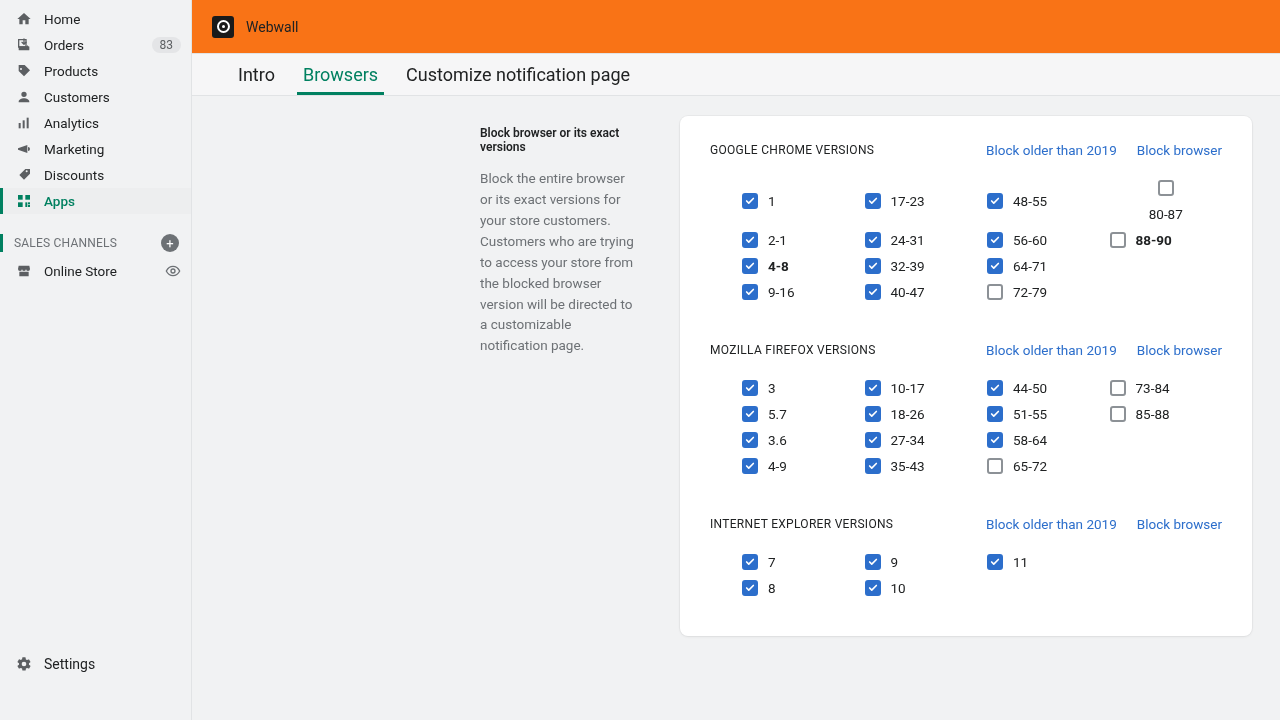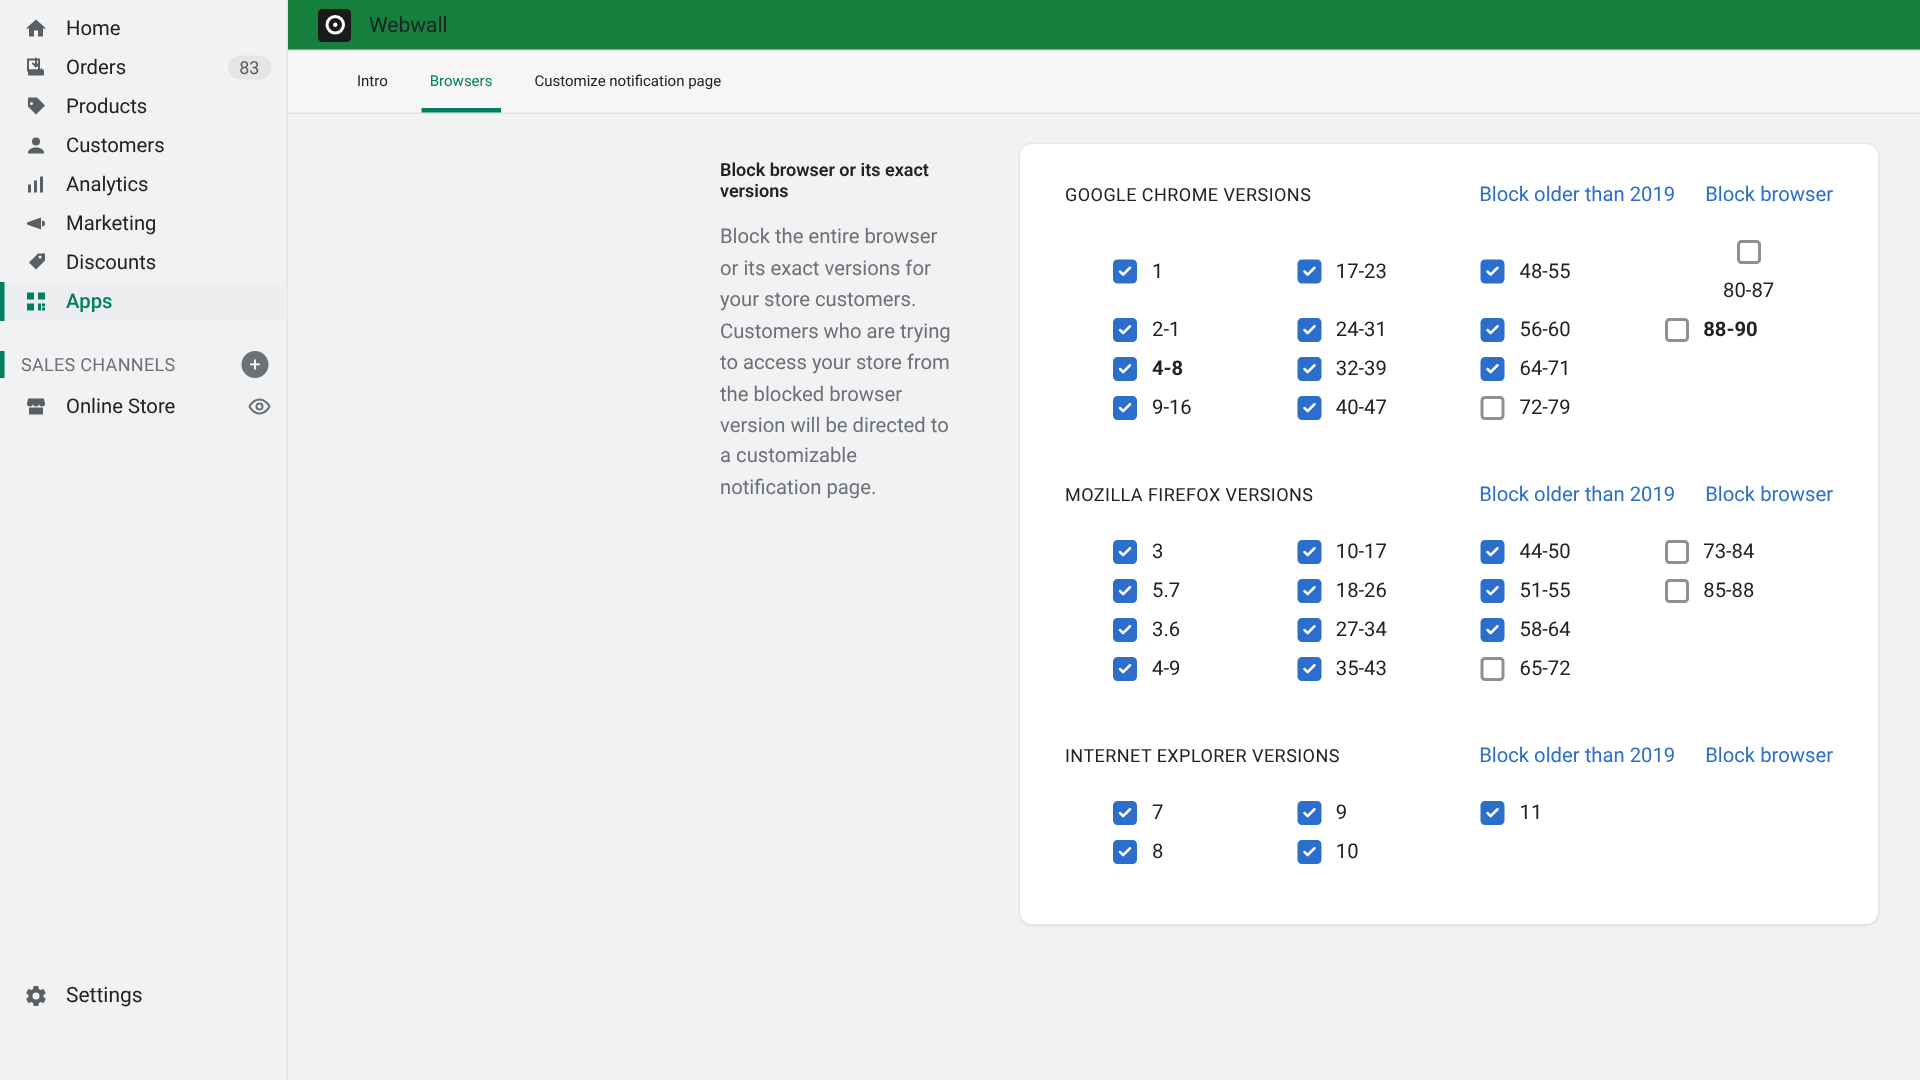--- a/index.html
+++ b/index.html
@@ -21,28 +21,28 @@
   .nav-section-header::before { content: ""; position: absolute; left: 0; top: 6px; bottom: 6px; width: 3px; background: #008060; }
   .nav-section-label { font-size: 12px; color: #6d7175; letter-spacing: .2px; }
   .nav-plus { width: 18px; height: 18px; border-radius: 50%; background: #6d7175; color: #fff; display: flex; align-items: center; justify-content: center; font-size: 13px; line-height: 1; cursor: pointer; }
   .nav-eye { color: #6d7175; cursor: pointer; }
   .sidebar-spacer { flex: 1; }
   .settings-row { display: flex; align-items: center; height: 32px; padding: 0 10px 0 14px; margin-bottom: 40px; cursor: pointer; }
   .settings-row .icon { width: 20px; display: flex; justify-content: center; margin-right: 10px; color: #5c5f62; }
 
   
   .main { flex: 1; display: flex; flex-direction: column; overflow: hidden; }
-  .app-header { height: 34px; background: #15803d; display: flex; align-items: center; padding-left: 20px; border-bottom: 1px solid #e1e3e5; }
+  .app-header { height: 54px; background: #f97316; display: flex; align-items: center; padding-left: 20px; border-bottom: 1px solid #e1e3e5; }
   .app-logo { width: 22px; height: 22px; background: #1a1a1a; border-radius: 3px; display: flex; align-items: center; justify-content: center; margin-right: 12px; position: relative; }
   .app-logo::after { content: ""; width: 9px; height: 9px; border: 2px solid #fff; border-radius: 50%; }
   .app-logo::before { content: ""; position: absolute; width: 3px; height: 3px; background: #fff; border-radius: 50%; }
   .app-title { font-size: 14px; color: #202223; }
 
   .tabs { height: 42px; display: flex; align-items: stretch; padding-left: 32px; border-bottom: 1px solid #e1e3e5; background: #f6f6f7; }
-  .tab { display: flex; align-items: center; padding: 0 14px; font-size: 10px; color: #202223; cursor: pointer; position: relative; }
+  .tab { display: flex; align-items: center; padding: 0 14px; font-size: 18px; color: #202223; cursor: pointer; position: relative; }
   .tab.active { color: #008060; }
   .tab.active::after { content: ""; position: absolute; left: 8px; right: 8px; bottom: 0; height: 3px; background: #008060; }
 
   .content { flex: 1; overflow: auto; padding: 20px 28px 40px 28px; }
   .two-col { display: flex; gap: 40px; }
   .intro-col { width: 420px; padding-top: 10px; padding-left: 260px; flex-shrink: 0; }
   .intro-title { font-size: 12px; font-weight: 600; margin-bottom: 14px; }
   .intro-desc { font-size: 13.5px; color: #6d7175; line-height: 1.55; max-width: 230px; }
 
   .card { flex: 1; background: #fff; border-radius: 8px; padding: 26px 30px 40px 30px; box-shadow: 0 0 0 1px rgba(0,0,0,.03), 0 1px 3px rgba(0,0,0,.06); }

